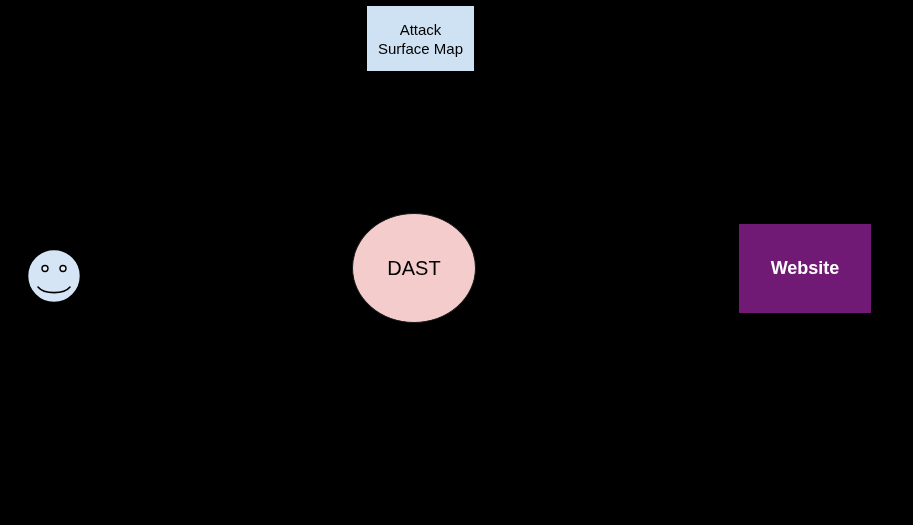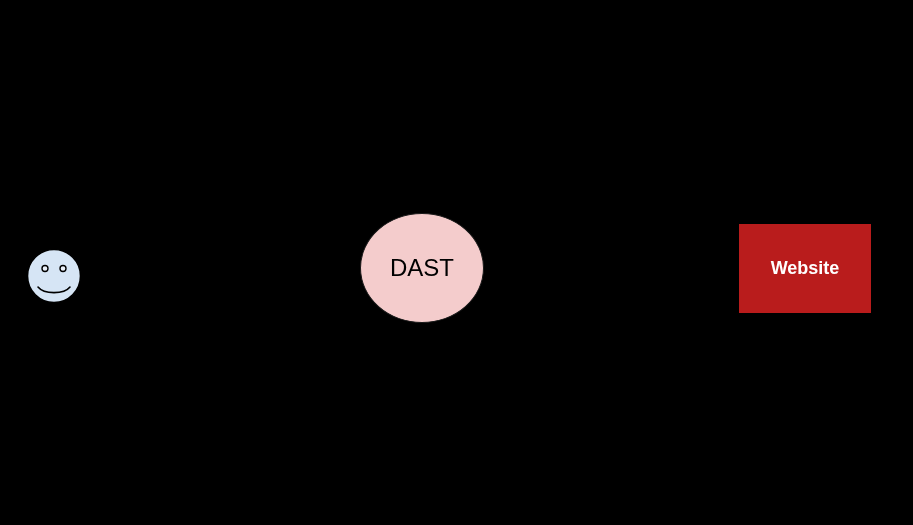--- a/index.html
+++ b/index.html
@@ -37,31 +37,31 @@
   }
   .node-payloads {
     left: 171px; top: 441px;
     width: 109px; height: 68px;
   }
   .node-oplan {
     left: 366px; top: 441px;
     width: 110px; height: 68px;
   }
   .node-dast {
-    left: 360px; top: 213px;
+    left: 352px; top: 213px;
     width: 124px; height: 110px;
     background: #f4cccc;
     border: 1.5px solid #1a1a1a;
     border-radius: 50%;
-    font-size: 24px;
+    font-size: 20px;
   }
   .node-website {
     left: 739px; top: 224px;
     width: 132px; height: 89px;
-    background: #b91c1c;
+    background: #701a75;
     color: #ffffff;
     font-weight: bold;
     font-size: 18px;
   }
   .smiley {
     position: absolute;
     left: 26px; top: 248px;
     width: 56px; height: 56px;
   }
 </style>
@@ -70,20 +70,22 @@
 
 <div class="canvas">
 
   <svg class="smiley" viewBox="0 0 56 56">
     <circle cx="28" cy="28" r="26.5" fill="#d6e5f5" stroke="#000000" stroke-width="1.6"></circle>
     <circle cx="19" cy="20.5" r="3" fill="#e9eff8" stroke="#000000" stroke-width="1.4"></circle>
     <circle cx="37" cy="20.5" r="3" fill="#e9eff8" stroke="#000000" stroke-width="1.4"></circle>
     <path d="M 12 39 C 18 46.5 38 46.5 44 39" fill="none" stroke="#000000" stroke-width="1.6" stroke-linecap="round"></path>
   </svg>
 
+  <div class="node rect-blue node-asm">Attack
+Surface Map</div>
 
   <div class="node node-dast">DAST</div>
 
   <div class="node node-website">Website</div>
 
 
 
 </div>
 
 </body></html>

